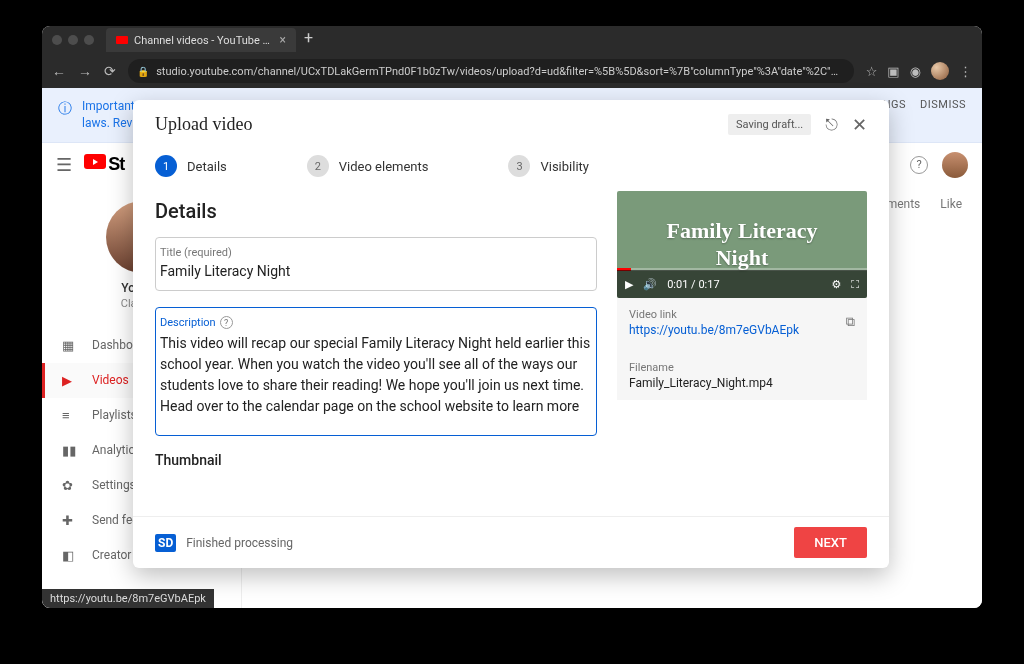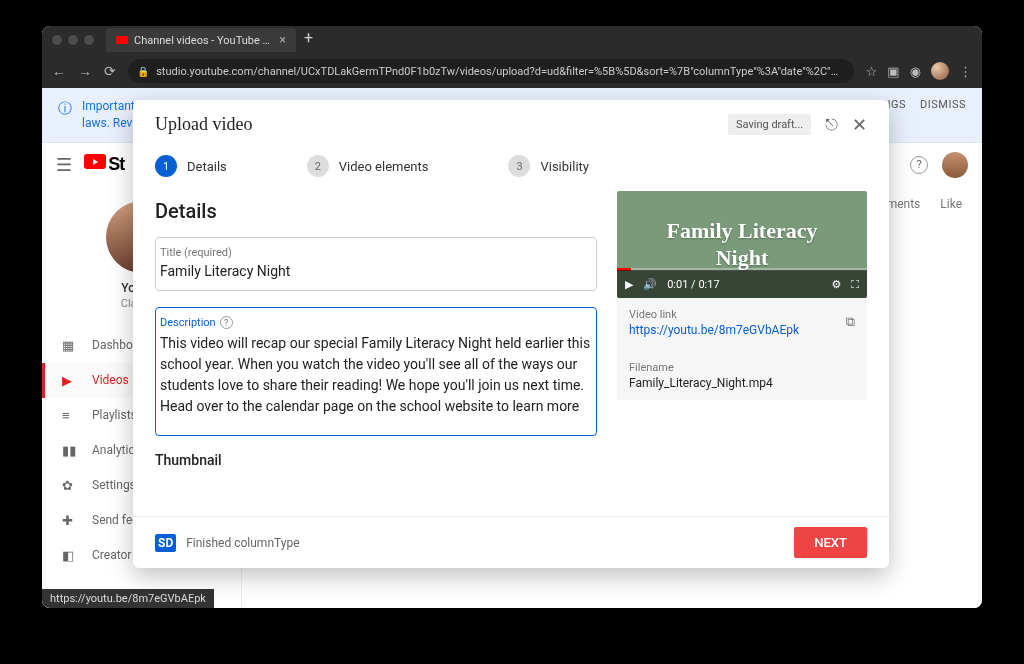--- a/index.html
+++ b/index.html
@@ -283,16 +283,16 @@
         <div class="info-row" style="margin-bottom:0">
           <div class="info-lbl">Filename</div>
           <div class="info-fn">Family_Literacy_Night.mp4</div>
         </div>
       </div>
     </div>
   </div>
 
   <div class="modal-foot">
     <span class="proc-badge">SD</span>
-    <span class="proc-txt">Finished columnType</span>
+    <span class="proc-txt">Finished processing</span>
     <button class="next-btn">NEXT</button>
   </div>
 </div>
 
 </body></html>

